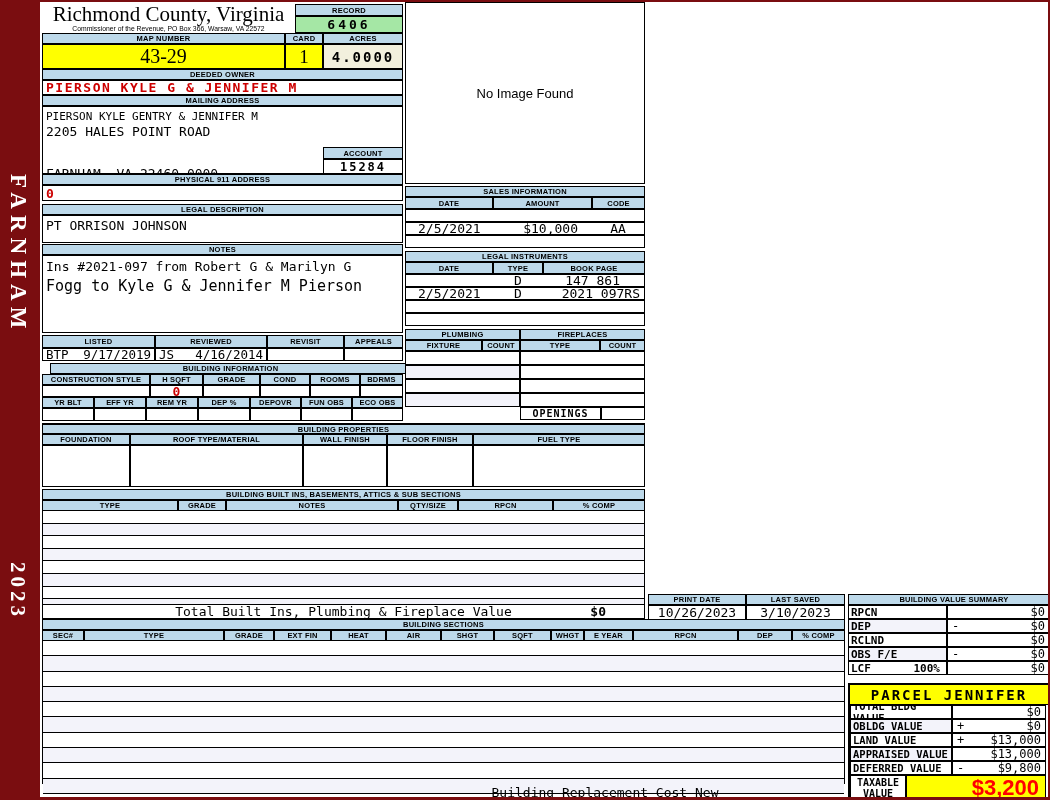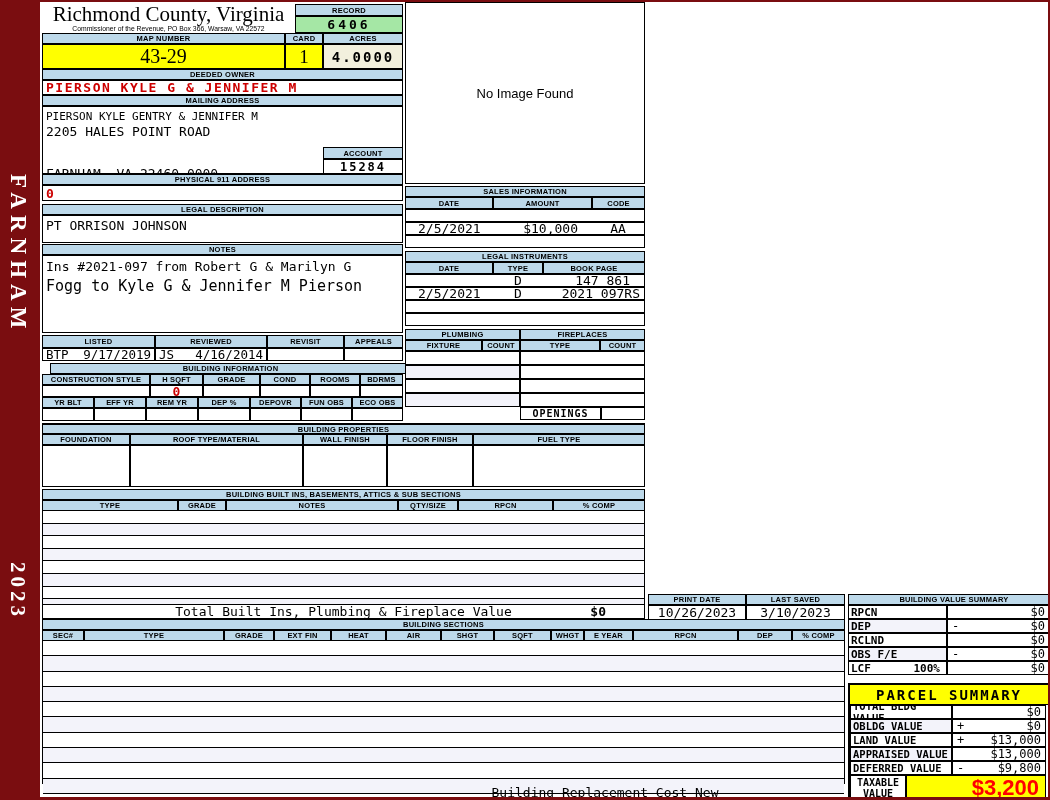--- a/index.html
+++ b/index.html
@@ -163,21 +163,21 @@
 
   <div class="abs hdr" style="left:405px;top:249px;width:240px;height:11px;">LEGAL INSTRUMENTS</div>
   <div class="row" style="left:405px;top:260px;width:240px;height:12px;">
     <div class="c chdr" style="width:88px;">DATE</div>
     <div class="c chdr" style="width:50px;">TYPE</div>
     <div class="c chdr" style="width:102px;">BOOK PAGE</div>
   </div>
   <div class="row" style="left:405px;top:272px;width:240px;height:13px;">
     <div class="c val left" style="width:88px;padding-left:12px;border-right:none;"></div>
     <div class="c val" style="width:50px;border-left:none;border-right:none;">D</div>
-    <div class="c val right" style="width:102px;padding-right:14px;border-left:none;">147 861</div>
+    <div class="c val right" style="width:102px;padding-right:24px;border-left:none;">147 861</div>
   </div>
   <div class="row" style="left:405px;top:285px;width:240px;height:13px;">
     <div class="c val left" style="width:88px;padding-left:12px;border-right:none;">2/5/2021</div>
     <div class="c val" style="width:50px;border-left:none;border-right:none;">D</div>
     <div class="c val right" style="width:102px;padding-right:4px;border-left:none;">2021 097RS</div>
   </div>
   <div class="row" style="left:405px;top:298px;width:240px;height:13px;">
     <div class="c val" style="width:88px;border-right:none;"></div>
     <div class="c val" style="width:50px;border-left:none;border-right:none;"></div>
     <div class="c val" style="width:102px;border-left:none;"></div>
@@ -329,21 +329,21 @@
         <span>100%</span>
       </div>
       <div class="c val-sm" style="width:103px;justify-content:space-between;padding:0 4px;">
         <span></span>
         <span>$0</span>
       </div>
     </div>
   </div>
 
   <div class="abs" style="left:848px;top:681px;width:202px;border:2px solid #000;">
-    <div class="mono" style="background:#FFFF00;height:19px;display:flex;align-items:center;justify-content:center;font-size:14px;font-weight:bold;letter-spacing:2px;border-bottom:1px solid #000;">PARCEL SUMMARY</div>
+    <div class="mono" style="background:#FFFF00;height:19px;display:flex;align-items:center;justify-content:center;font-size:14px;font-weight:bold;letter-spacing:2px;border-bottom:1px solid #000;">PARCEL JENNIFER</div>
     <div class="sumrow" style="height:14px;">
       <div class="c mono left" style="width:102px;font-size:10.5px;font-weight:bold;padding-left:2px;">TOTAL BLDG VALUE</div>
       <div class="c val-sm" style="width:94px;justify-content:space-between;padding:0 4px;">
         <span></span>
         <span>$0</span>
       </div>
     </div>
     <div class="sumrow" style="height:14px;">
       <div class="c mono left" style="width:102px;font-size:10.5px;font-weight:bold;padding-left:2px;background:#F3F3FA;">OBLDG VALUE</div>
       <div class="c val-sm" style="width:94px;justify-content:space-between;padding:0 4px;">

